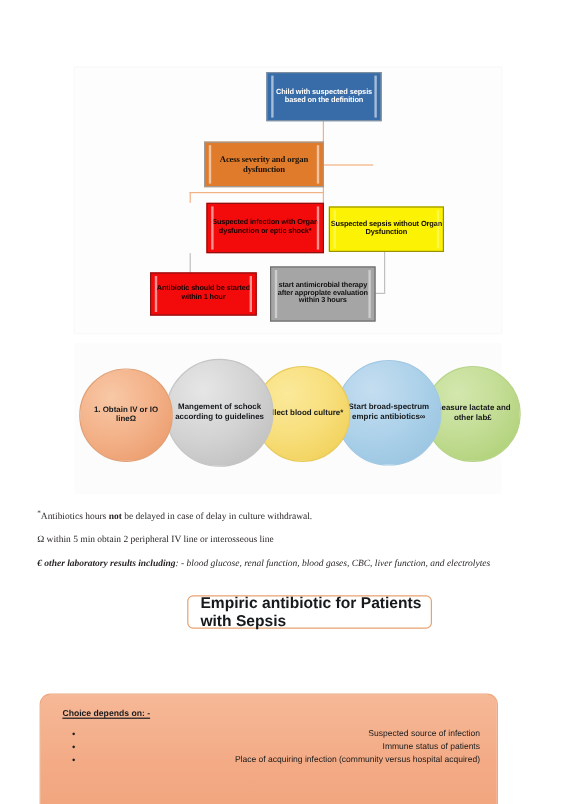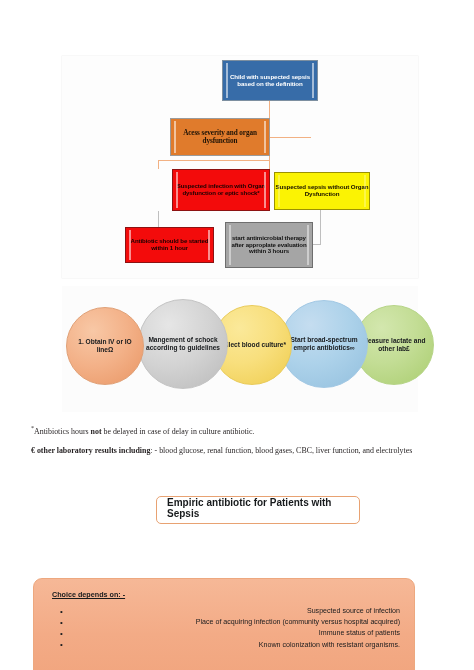--- a/index.html
+++ b/index.html
@@ -182,38 +182,39 @@
     position: absolute;
     left: 31px;
     top: 424px;
     width: 420px;
     font-family: "Liberation Serif", serif;
     font-size: 7.9px;
     color: #231f20;
     line-height: 1.5;
   }
   .note-line { margin-bottom: 8px; }
-  .note-line:last-child { margin-bottom: 13px; }
+  .note-line:last-child { margin-bottom: 13px; font-style: italic; }
   .sup { font-size: 6px; vertical-align: super; }
   .b { font-weight: bold; }
 
   
   .empiric-box {
     position: absolute;
     left: 156px;
     top: 496px;
     width: 204px;
     height: 28px;
     box-sizing: border-box;
     border: 1px solid #e8a272;
     border-radius: 5px;
     background: #ffffff;
     display: flex;
+    align-items: center;
     padding-left: 10px;
-    font-size: 10px;
+    font-size: 13px;
     font-weight: bold;
     color: #171a1c;
   }
 
   
   .choice-panel {
     position: absolute;
     left: 33px;
     top: 538px;
     width: 382px;
@@ -307,33 +308,33 @@
     </div>
     <div class="circle c4">
       <span>Start broad-spectrum empric antibiotics∞</span>
     </div>
     <div class="circle c5">
       <span>Measure lactate and other lab£</span>
     </div>
   </div>
 
   <div class="notes">
-    <div class="note-line"><span class="sup">*</span><span>Antibiotics hours </span><span class="b">not</span><span> be delayed in case of delay in culture antibiotic.</span></div>
-
+    <div class="note-line"><span class="sup">*</span><span>Antibiotics hours </span><span class="b">not</span><span> be delayed in case of delay in culture withdrawal.</span></div>
+
+    <div class="note-line"><span>Ω within 5 min obtain 2 peripheral IV line or interosseous line</span></div>
 
     <div class="note-line"><span class="b">€ other laboratory results including</span><span>: - blood glucose, renal function, blood gases, CBC, liver function, and electrolytes</span></div>
   </div>
 
   <div class="empiric-box">
     <span>Empiric antibiotic for Patients with Sepsis</span>
   </div>
 
   <div class="choice-panel">
     <div class="choice-title">Choice depends on: -</div>
     <ul class="choice-list">
       <li>Suspected source of infection</li>
+      <li>Immune status of patients</li>
       <li>Place of acquiring infection (community versus hospital acquired)</li>
-      <li>Immune status of patients</li>
-      <li>Known colonization with resistant organisms.</li>
     </ul>
   </div>
 
 </div>
 
 </body></html>

